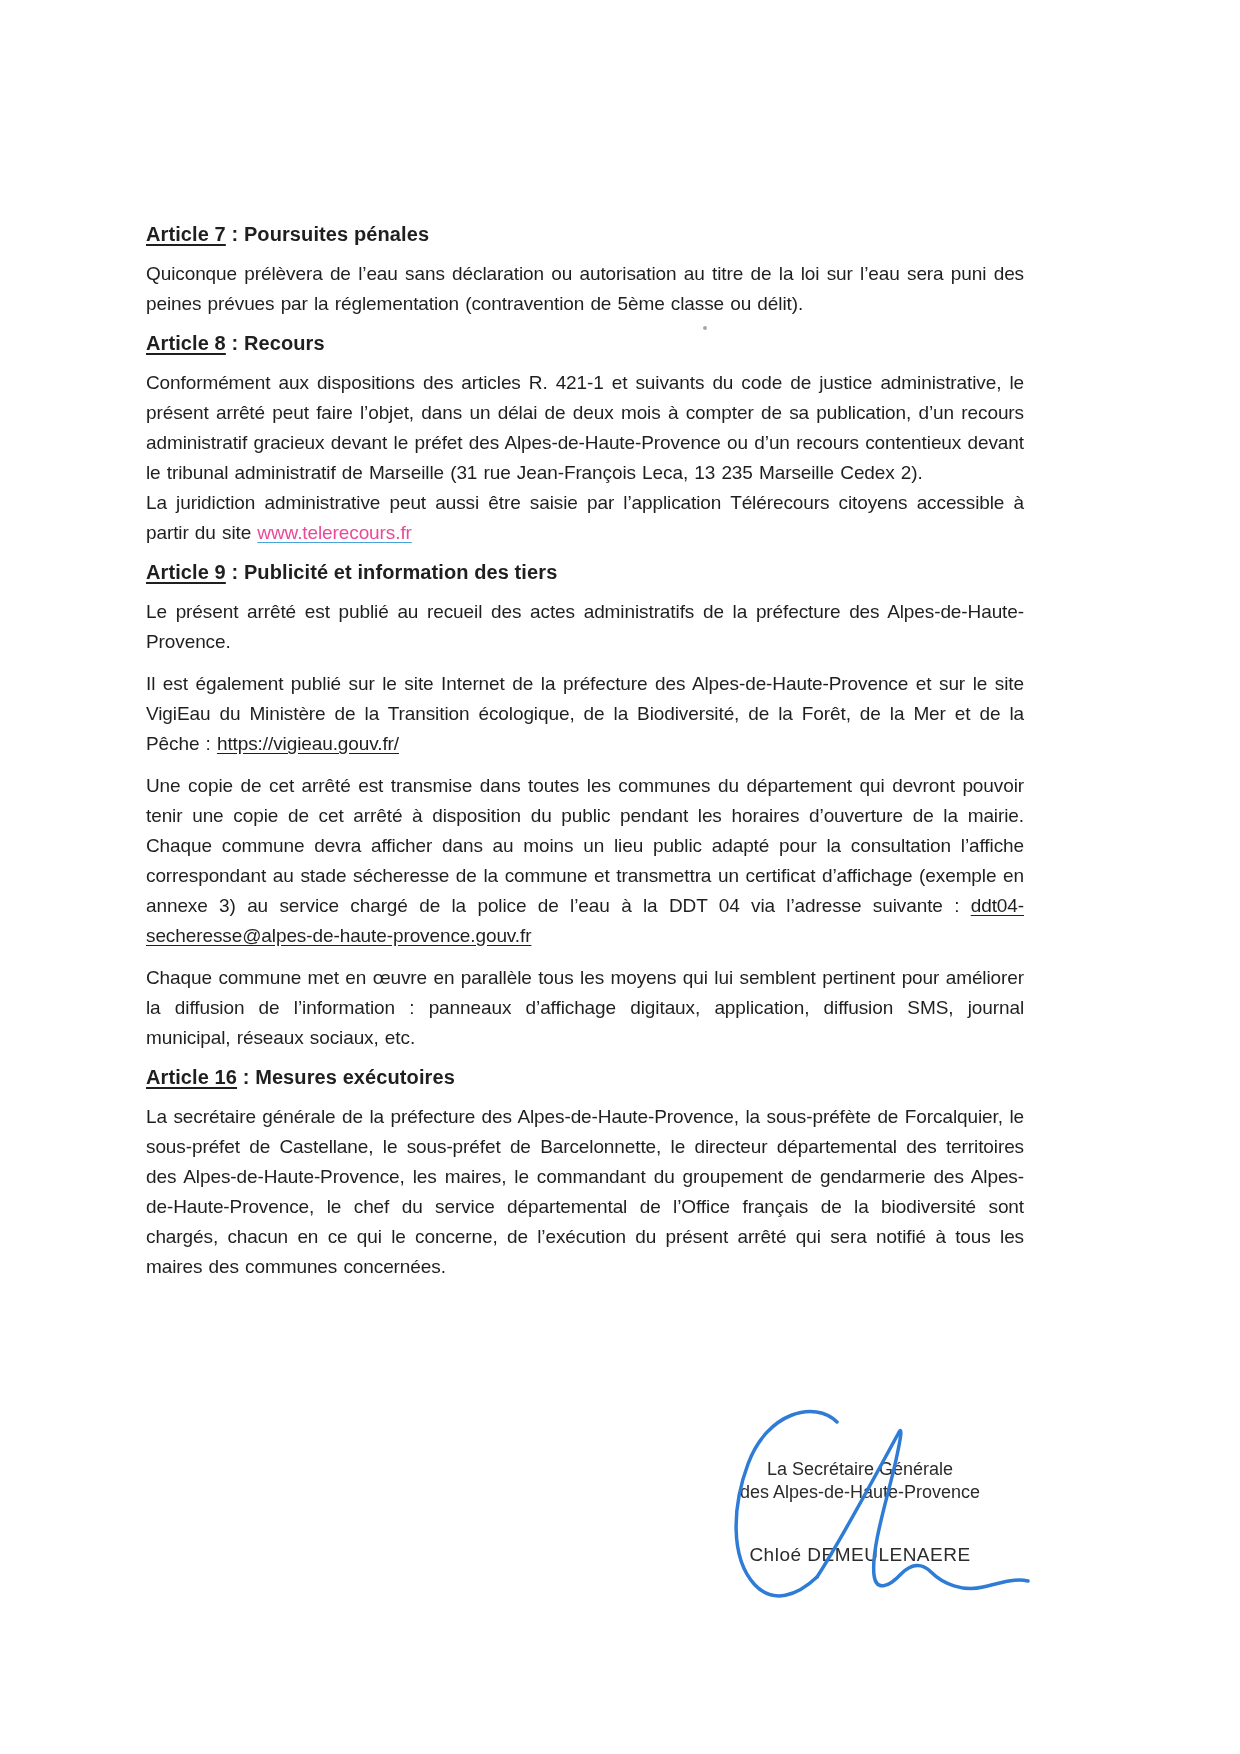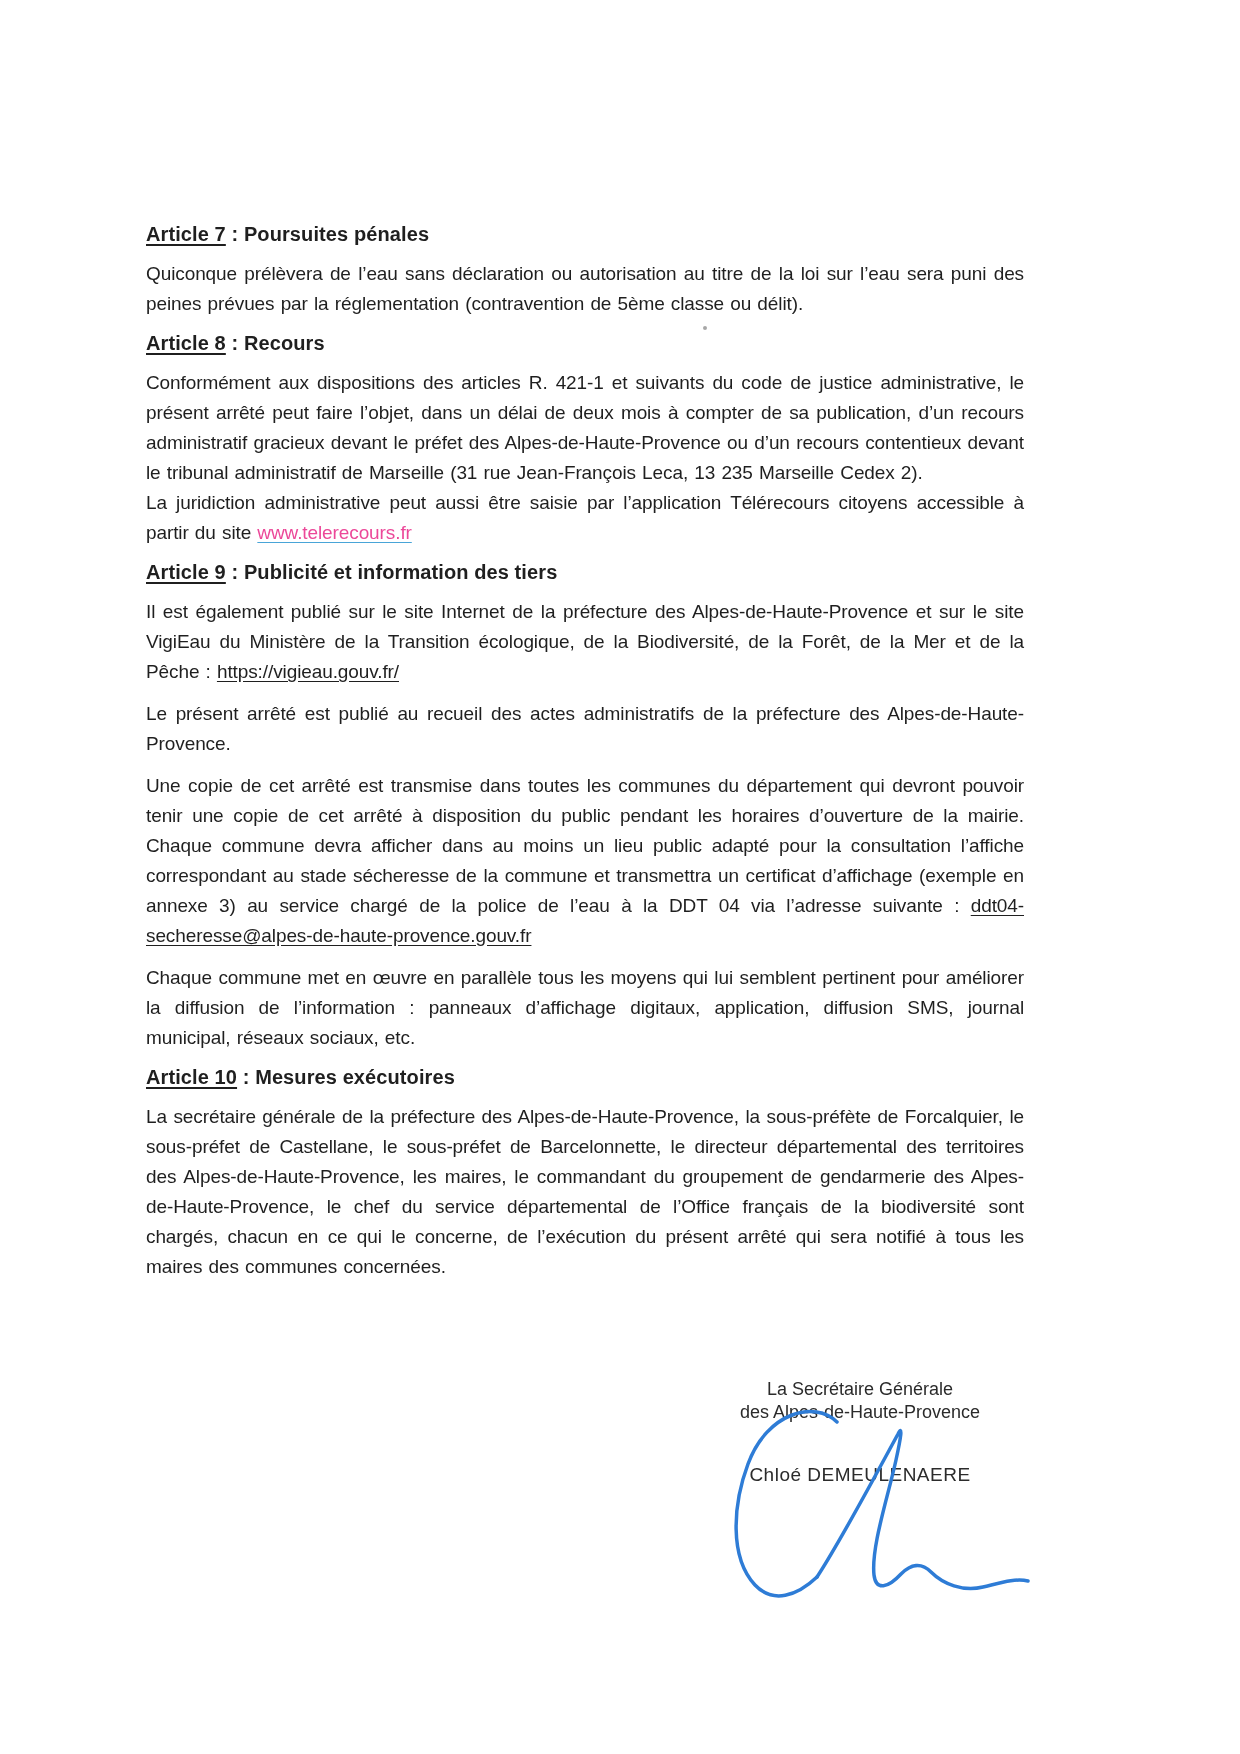--- a/index.html
+++ b/index.html
@@ -47,21 +47,21 @@
   }
   a.link-dark{
     color:inherit;
     text-decoration:underline;
     text-underline-offset:3px;
     overflow-wrap:anywhere;
     cursor:pointer;
   }
   .sig-block{
     position:absolute;
-    left:660px;top:1378px;width:400px;
+    left:660px;top:1458px;width:400px;
     text-align:center;
     color:#2b2b2b;
   }
   .sig-role{
     font-size:18px;
     line-height:23px;
   }
   .sig-name{
     font-size:19px;
     margin-top:40px;
@@ -96,27 +96,27 @@
 
     <div class="article-heading">
       <span class="article-num">Article 8</span><span> : Recours</span>
     </div>
     <p class="body tight">Conformément aux dispositions des articles R. 421-1 et suivants du code de justice administrative, le présent arrêté peut faire l’objet, dans un délai de deux mois à compter de sa publication, d’un recours administratif gracieux devant le préfet des Alpes-de-Haute-Provence ou d’un recours contentieux devant le tribunal administratif de Marseille (31 rue Jean-François Leca, 13 235 Marseille Cedex 2).</p>
     <p class="body"><span>La juridiction administrative peut aussi être saisie par l’application Télérecours citoyens accessible à partir du site </span><a class="link-lightblue">www.telerecours.fr</a></p>
 
     <div class="article-heading">
       <span class="article-num">Article 9</span><span> : Publicité et information des tiers</span>
     </div>
+    <p class="body">Le présent arrêté est publié au recueil des actes administratifs de la préfecture des Alpes-de-Haute-Provence.</p>
     <p class="body"><span>Il est également publié sur le site Internet de la préfecture des Alpes-de-Haute-Provence et sur le site VigiEau du Ministère de la Transition écologique, de la Biodiversité, de la Forêt, de la Mer et de la Pêche : </span><a class="link-dark">https://vigieau.gouv.fr/</a></p>
-    <p class="body">Le présent arrêté est publié au recueil des actes administratifs de la préfecture des Alpes-de-Haute-Provence.</p>
     <p class="body"><span>Une copie de cet arrêté est transmise dans toutes les communes du département qui devront pouvoir tenir une copie de cet arrêté à disposition du public pendant les horaires d’ouverture de la mairie. Chaque commune devra afficher dans au moins un lieu public adapté pour la consultation l’affiche correspondant au stade sécheresse de la commune et transmettra un certificat d’affichage (exemple en annexe 3) au service chargé de la police de l’eau à la DDT 04 via l’adresse suivante : </span><a class="link-dark">ddt04-secheresse@alpes-de-haute-provence.gouv.fr</a></p>
     <p class="body">Chaque commune met en œuvre en parallèle tous les moyens qui lui semblent pertinent pour améliorer la diffusion de l’information : panneaux d’affichage digitaux, application, diffusion SMS, journal municipal, réseaux sociaux, etc.</p>
 
     <div class="article-heading">
-      <span class="article-num">Article 10</span><span> : Mesures exécutoires</span>
+      <span class="article-num">Article 16</span><span> : Mesures exécutoires</span>
     </div>
     <p class="body tight">La secrétaire générale de la préfecture des Alpes-de-Haute-Provence, la sous-préfète de Forcalquier, le sous-préfet de Castellane, le sous-préfet de Barcelonnette, le directeur départemental des territoires des Alpes-de-Haute-Provence, les maires, le commandant du groupement de gendarmerie des Alpes-de-Haute-Provence, le chef du service départemental de l’Office français de la biodiversité sont chargés, chacun en ce qui le concerne, de l’exécution du présent arrêté qui sera notifié à tous les maires des communes concernées.</p>
 
   </div>
 
   <div class="sig-block">
     <div class="sig-role">La Secrétaire Générale</div>
     <div class="sig-role">des Alpes-de-Haute-Provence</div>
     <div class="sig-name">Chloé DEMEULENAERE</div>
   </div>

